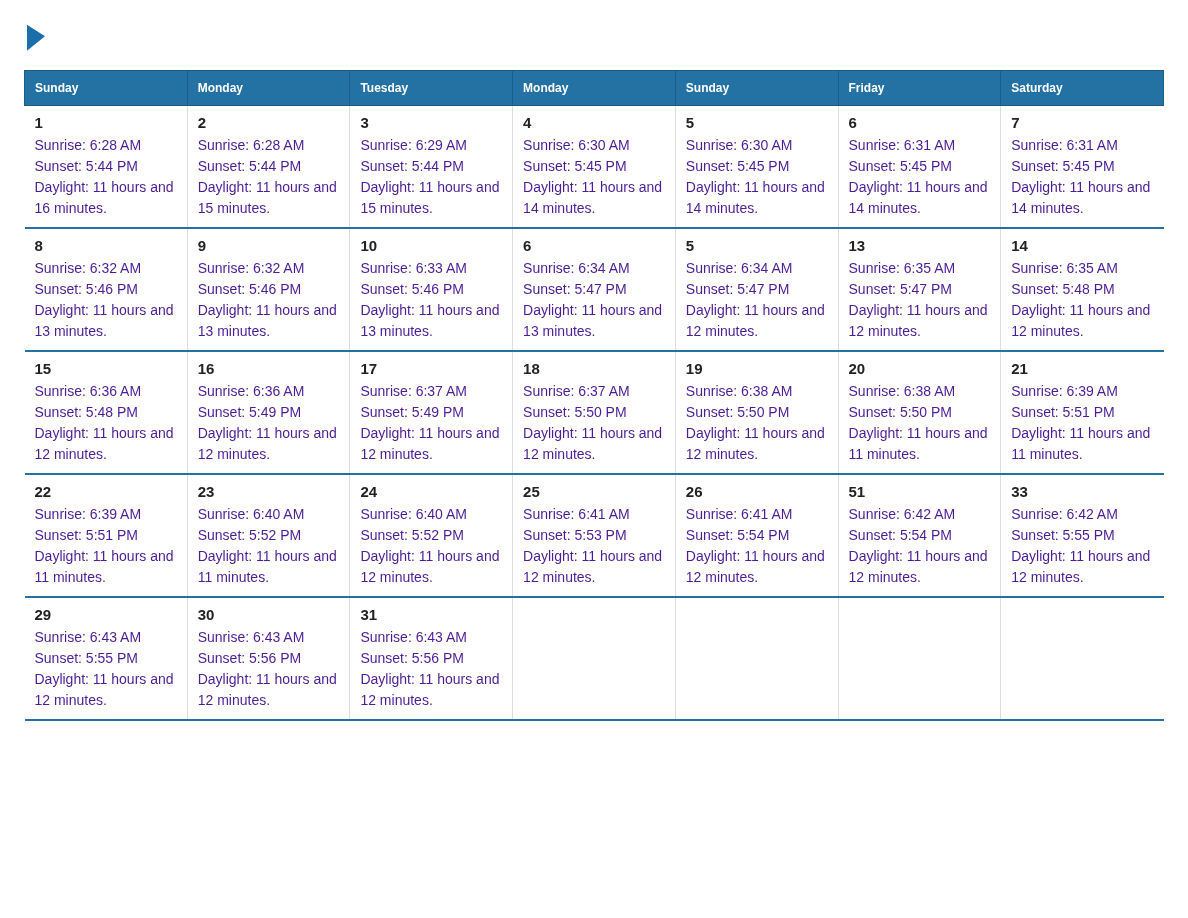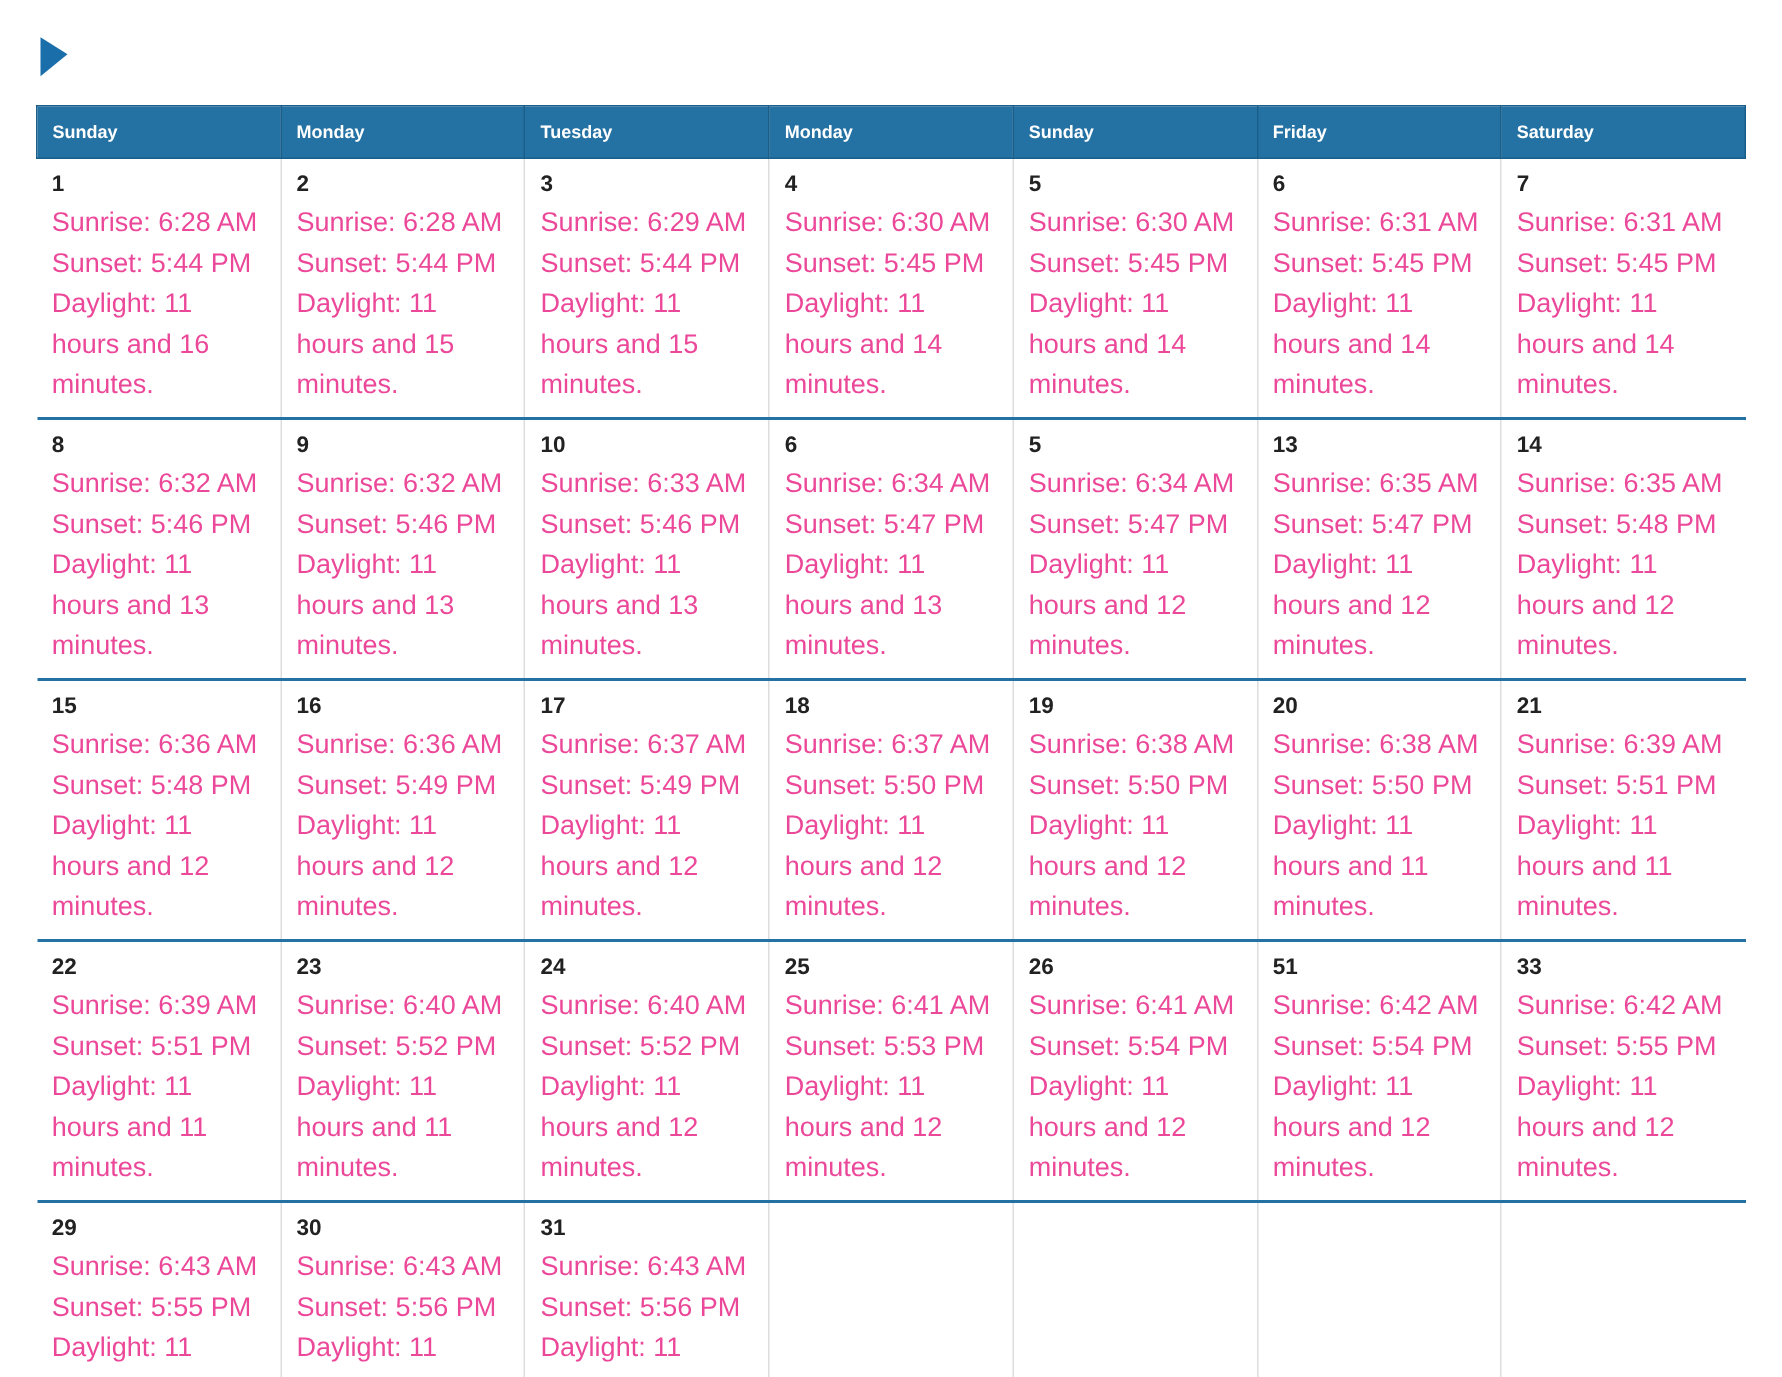--- a/index.html
+++ b/index.html
@@ -64,23 +64,23 @@
     tbody td:last-child {
       border-right: none;
     }
     .day-number {
       font-size: 15px;
       font-weight: bold;
       margin-bottom: 4px;
       display: block;
     }
     .day-info {
-      font-size: 18px;
+      font-size: 14px;
       line-height: 1.5;
-      color: #ec4899;
+      color: #4c1d95;
     }
     .empty-cell {
       background: #fff;
     }
     .logo-row {
       display: flex;
       align-items: center;
     }
     .logo-text {
       display: flex;

